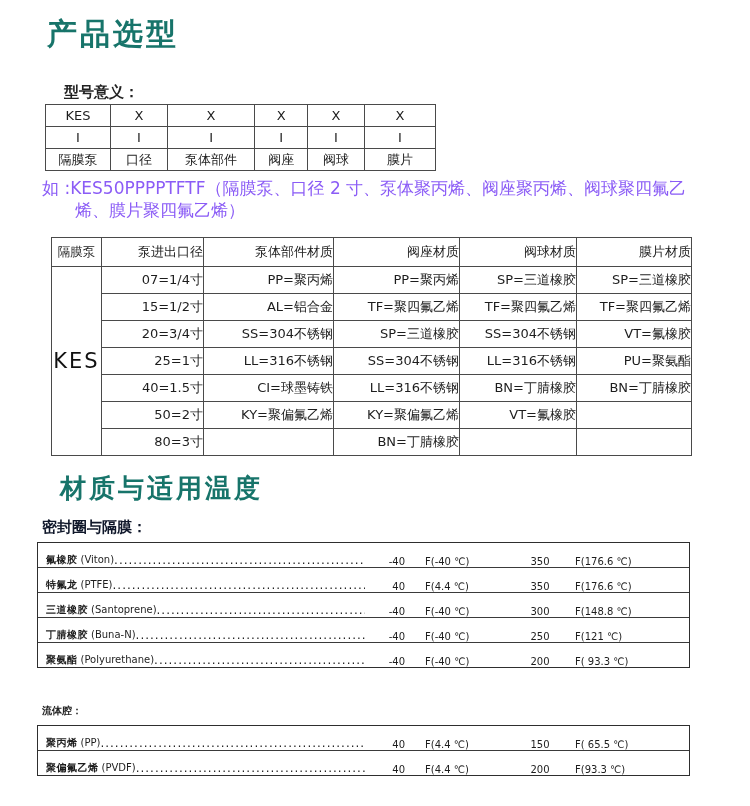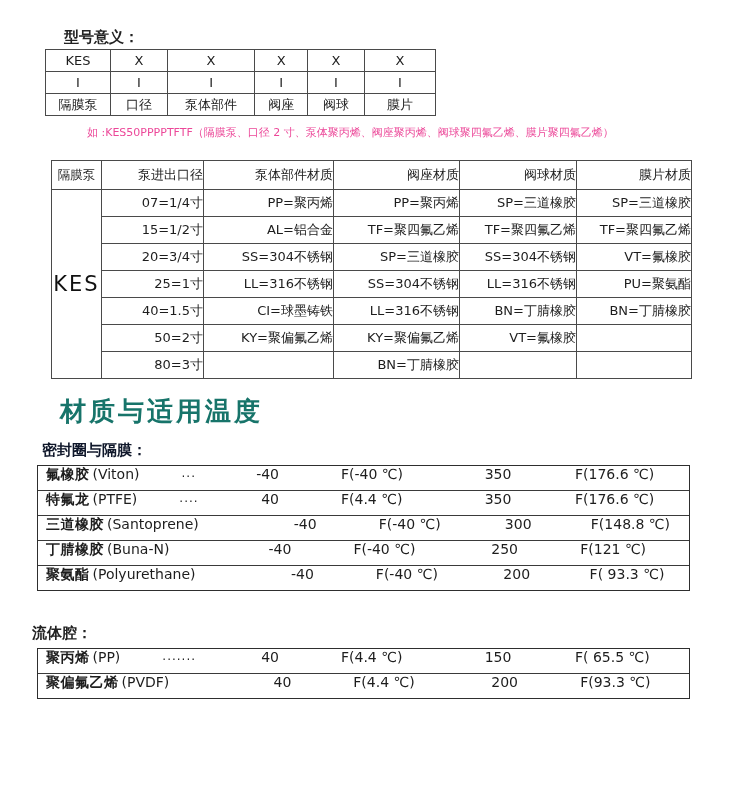--- a/index.html
+++ b/index.html
@@ -15,73 +15,74 @@
   }
   .h2{
     margin:14px 0 0 60px;font-size:26px;font-weight:bold;color:#17746a;
     letter-spacing:3px;line-height:36px;
   }
   .lbl{
     margin:29px 0 0 64px;font-size:15px;font-weight:bold;color:#222;
     line-height:16px;
   }
   .lbl2{margin:13px 0 0 42px;font-size:15px;font-weight:bold;color:#0f172a;line-height:17px;}
-  .lbl3{margin:34px 0 0 32px;font-size:15px;font-weight:bold;color:#222;line-height:17px;}
+  .lbl3{margin:34px 0 0 42px;font-size:10px;font-weight:bold;color:#222;line-height:17px;}
 
   
   table{border-collapse:collapse;}
   .model-table{margin:4px 0 0 45px;width:391px;table-layout:fixed;}
   .model-table td{
     border:1px solid #4a4a4a;text-align:center;height:21px;
     font-size:13px;padding:0;line-height:21px;white-space:nowrap;overflow:hidden;
   }
 
   
   .example{
-    margin:6px 0 0 0;width:690px;font-size:11px;line-height:22px;color:#ec4899;
-    padding-left:120px;text-indent:-33px;box-sizing:border-box;
+    margin:6px 0 0 0;width:690px;font-size:17px;line-height:22px;color:#8b5cf6;
+    padding-left:75px;text-indent:-33px;box-sizing:border-box;
   }
 
   
   .main-table{margin:16px 0 0 51px;width:640px;table-layout:fixed;}
   .main-table th,.main-table td{
     border:1px solid #4a4a4a;font-size:13px;font-weight:normal;
     padding:0 0 0 7px;text-align:right;white-space:nowrap;overflow:hidden;
   }
   .main-table th{height:28px;}
   .main-table td{height:26px;}
   .main-table th.c1{text-align:center;padding:0;font-size:12.5px;}
   .main-table td.kes{
     text-align:center;padding:0;font-size:21px;letter-spacing:2px;color:#111;
   }
 
   
   .temp-table{
     margin:6px 0 0 37px;width:653px;border:1px solid #2e2e2e;box-sizing:border-box;
   }
   .trow{
-    display:flex;align-items:flex-start;height:24px;
-    border-bottom:1px solid #3a3a3a;padding:0 10px 0 8px;font-size:14px;gap:42px;
+    display:flex;align-items:flex-end;height:24px;
+    border-bottom:1px solid #3a3a3a;padding:0 10px 0 8px;font-size:10px;
   }
   .trow:last-child{border-bottom:none;}
   .tname{white-space:nowrap;}
   .tname b{font-weight:bold;letter-spacing:0.5px;}
   .tname .en{font-weight:normal;margin-left:3px;}
   .dots{flex:1;overflow:hidden;white-space:nowrap;color:#222;font-size:12px;letter-spacing:1px;}
   .dots::after{content:"..............................................................................................................................................................";}
   .tlow{width:40px;text-align:right;white-space:nowrap;}
   .tlowc{width:86px;padding-left:20px;white-space:nowrap;}
   .thigh{width:58px;text-align:center;white-space:nowrap;}
   .thighc{width:104px;padding-left:6px;white-space:nowrap;}
 </style>
 </head>
 <body>
 
 <div class="page">
 
+  <div class="h1">产品选型</div>
 
   <div class="lbl">型号意义：</div>
 
   <table class="model-table">
     <colgroup>
         <col style="width:64px">
         <col style="width:56px">
         <col style="width:86px">
         <col style="width:52px">
         <col style="width:56px">

